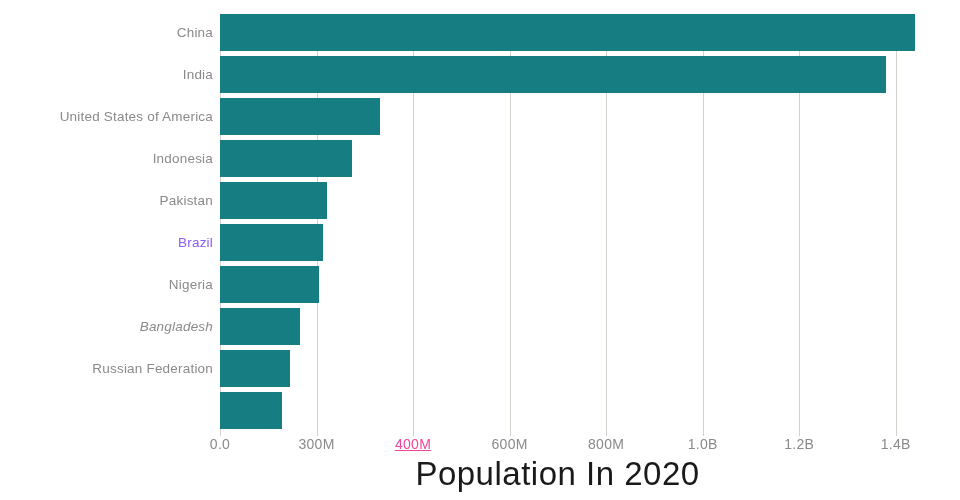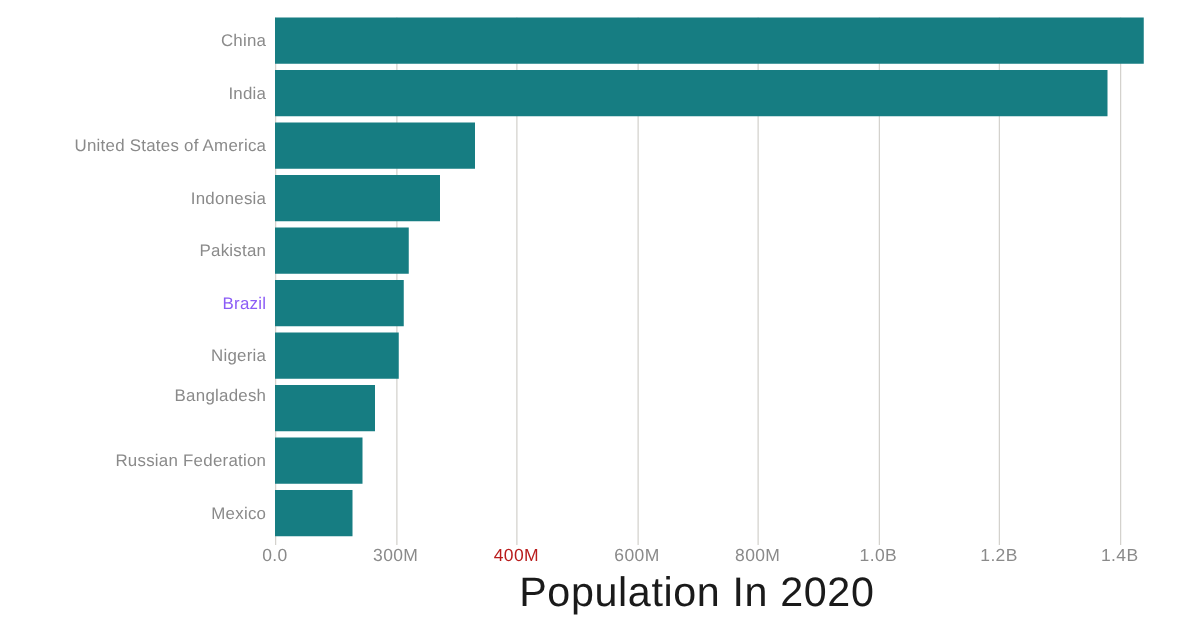--- a/index.html
+++ b/index.html
@@ -85,23 +85,22 @@
 <div id="chart-root">
 
   <div class="y-labels">
     <div class="y-label" style="top: 0px; color: rgb(138, 138, 138);">China</div>
     <div class="y-label" style="top: 42px; color: rgb(138, 138, 138);">India</div>
     <div class="y-label" style="top: 84px; color: rgb(138, 138, 138);">United States of America</div>
     <div class="y-label" style="top: 126px; color: rgb(138, 138, 138);">Indonesia</div>
     <div class="y-label" style="top: 168px; color: rgb(138, 138, 138);">Pakistan</div>
     <div class="y-label" style="top: 210px; color: #8b5cf6;">Brazil</div>
     <div class="y-label" style="top: 252px; color: rgb(138, 138, 138);">Nigeria</div>
-    <div class="y-label" style="top: 284px; color: rgb(138, 138, 138);">Bangladesh</div>
+    <div class="y-label" style="top: 294px; color: rgb(138, 138, 138); font-style: italic;">Bangladesh</div>
     <div class="y-label" style="top: 336px; color: rgb(138, 138, 138);">Russian Federation</div>
-    <div class="y-label" style="top: 378px; color: rgb(138, 138, 138);">Mexico</div>
   </div>
 
   <div class="plot-area">
     <div class="gridlines">
       <div class="gridline" style="left: 0px; background: rgb(212, 210, 205);"></div>
       <div class="gridline" style="left: 96.5377px; background: rgb(212, 210, 205);"></div>
       <div class="gridline" style="left: 193.075px; background: rgb(212, 210, 205);"></div>
       <div class="gridline" style="left: 289.613px; background: rgb(212, 210, 205);"></div>
       <div class="gridline" style="left: 386.151px; background: rgb(212, 210, 205);"></div>
       <div class="gridline" style="left: 482.688px; background: rgb(212, 210, 205);"></div>
@@ -139,21 +138,21 @@
         </div>
       <div class="bar-row" style="top:378px">
           <div class="bar" title="Mexico: 129M" style="width: 62.2668px; background: rgb(22, 125, 130);"></div>
         </div>
     </div>
   </div>
 
   <div class="x-labels">
     <div class="x-label" style="left: 220px; color: rgb(138, 138, 138);">0.0</div>
     <div class="x-label" style="left: 316.538px; color: rgb(138, 138, 138);">300M</div>
-    <div class="x-label" style="left: 413.075px; color: #b91c1c;">400M</div>
+    <div class="x-label" style="left: 413.075px; color: #ec4899; text-decoration: underline;">400M</div>
     <div class="x-label" style="left: 509.613px; color: rgb(138, 138, 138);">600M</div>
     <div class="x-label" style="left: 606.151px; color: rgb(138, 138, 138);">800M</div>
     <div class="x-label" style="left: 702.688px; color: rgb(138, 138, 138);">1.0B</div>
     <div class="x-label" style="left: 799.226px; color: rgb(138, 138, 138);">1.2B</div>
     <div class="x-label" style="left: 895.764px; color: rgb(138, 138, 138);">1.4B</div>
   </div>
 
   <div class="chart-title" style="color: rgb(26, 26, 26);">Population In 2020</div>
 
 </div>

